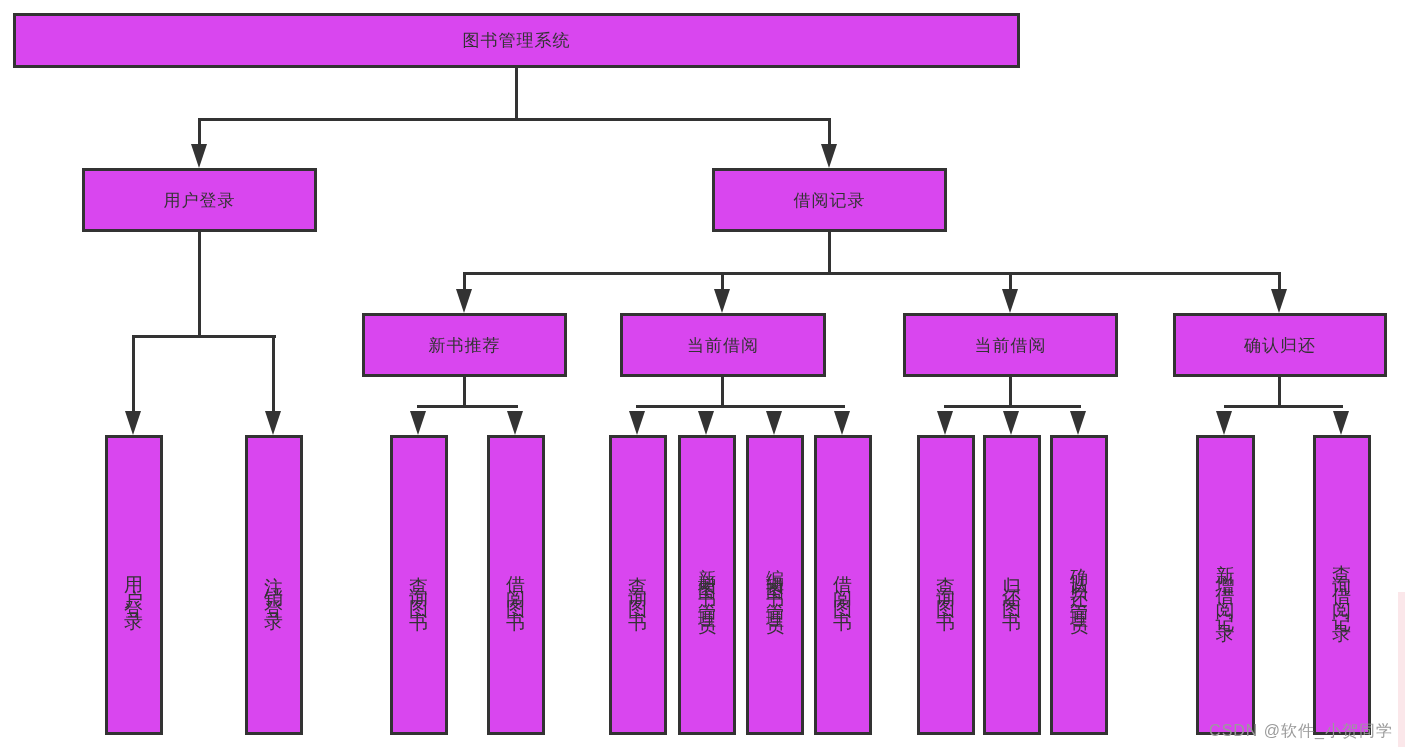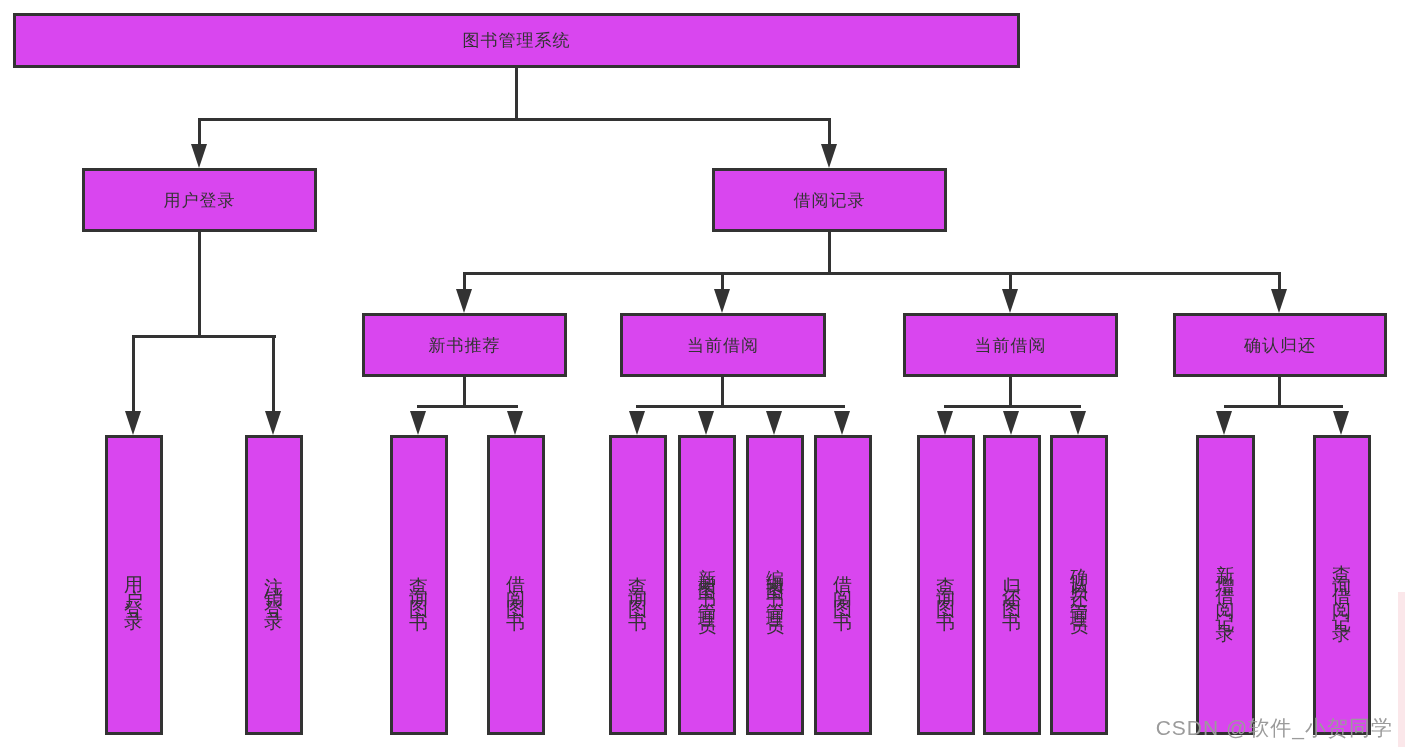--- a/index.html
+++ b/index.html
@@ -42,21 +42,21 @@
   .arrow{
     position:absolute;
     width:0;height:0;
     border-left:8px solid transparent;
     border-right:8px solid transparent;
     border-top:24px solid #333333;
   }
   .watermark{
     position:absolute;
     right:12px;bottom:5px;
-    font-size:21px;
+    font-size:16px;
     color:#9b9b9b;
     letter-spacing:1px;
     white-space:nowrap;
   }
   .edge-tint{
     position:absolute;
     right:0;top:592px;
     width:7px;height:155px;
     background:#fbe7ea;
   }

